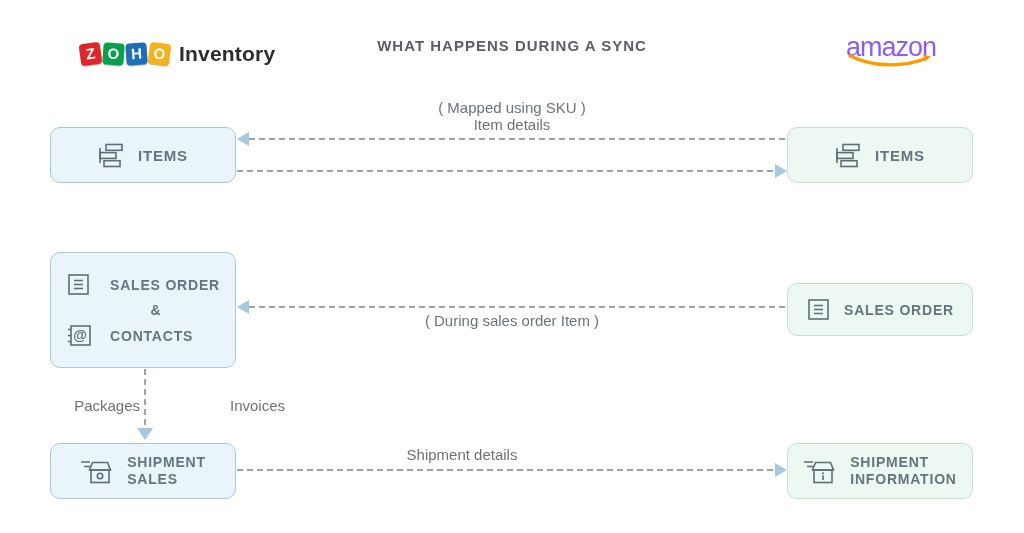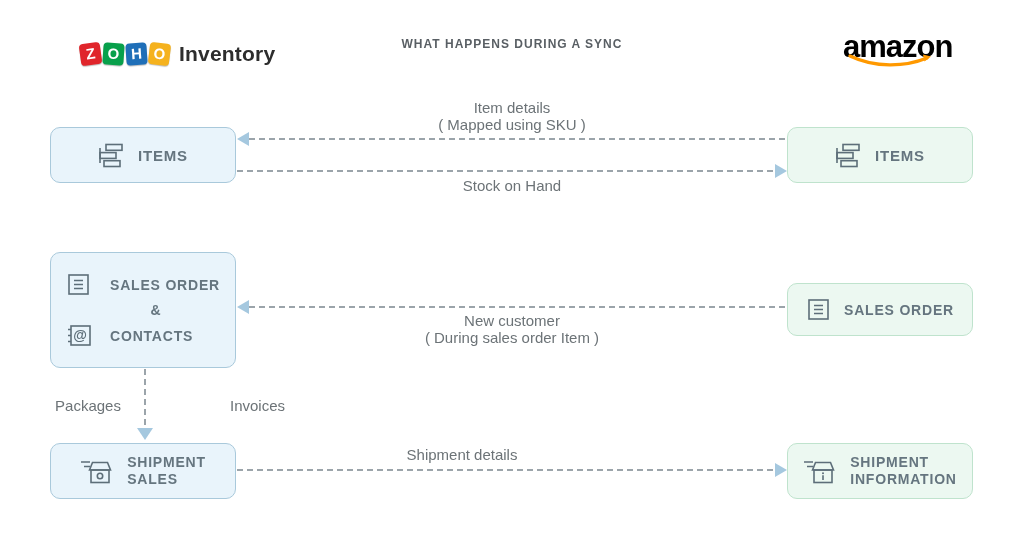--- a/index.html
+++ b/index.html
@@ -18,25 +18,25 @@
     text-align:center; margin-right:2px; box-shadow:0 1px 1px rgba(0,0,0,.25);
   }
   .t0 { background:#e0252b; transform:rotate(-8deg); }
   .t1 { background:#08a04b; transform:rotate(4deg); }
   .t2 { background:#1f6fb8; transform:rotate(-4deg); }
   .t3 { background:#f5b21e; transform:rotate(7deg); }
   .zoho-suffix { font-size:21px; font-weight:600; color:#2d2d2d; margin-left:7px; letter-spacing:.2px; }
 
   .title {
     position:absolute; left:0; right:0; top:37px; text-align:center;
-    font-size:12px; font-weight:bold; letter-spacing:1px; color:#595f64;
+    font-size:15px; font-weight:bold; letter-spacing:1px; color:#595f64;
   }
 
   .amazon-logo { position:absolute; left:843px; top:34px; width:96px; text-align:center; }
-  .amazon-word { font-size:31px; font-weight:bold; color:#000000; letter-spacing:-1px; line-height:26px; }
+  .amazon-word { font-size:27px; font-weight:normal; color:#8b5cf6; letter-spacing:-1px; line-height:26px; }
   .amazon-swoosh { display:block; margin:-7px auto 0 auto; }
 
   
   .box {
     position:absolute; border-radius:10px; display:flex; align-items:center;
     justify-content:center; gap:13px;
     color:#65757f; font-weight:bold; letter-spacing:.8px; font-size:15px;
   }
   .box.blue  { background:#e9f4fb; border:1.5px solid #a9c9db; }
   .box.green { background:#ecf8f1; border:1.5px solid #bfe3cd; }
@@ -70,21 +70,21 @@
   .v-arrow { position:absolute; left:137px; top:369px; width:16px; height:71px; display:flex; flex-direction:column; align-items:center; }
   .dash-v { flex:1; width:2px; background:repeating-linear-gradient(180deg,#9ba4aa 0 6px,transparent 6px 10px); }
   .head-down { width:0; height:0; border-left:8px solid transparent; border-right:8px solid transparent; border-top:12px solid #a5c8df; }
 
   
   .flow-label { position:absolute; color:#6c7377; font-size:15px; line-height:17px; text-align:center; }
   #label-item-details     { left:237px; top:99px;  width:550px; }
   #label-stock-on-hand    { left:237px; top:177px; width:550px; }
   #label-new-customer     { left:237px; top:312px; width:550px; }
   #label-shipment-details { left:237px; top:446px; width:450px; }
-  #label-packages { left:23px;   top:397px; width:130px; text-align:center; }
+  #label-packages { left:10px;   top:397px; width:130px; text-align:right; }
   #label-invoices { left:155px; top:397px; width:130px; text-align:right; }
 </style>
 </head>
 <body>
 
 <div class="canvas">
 
   <div class="zoho-logo">
     <span class="tile t0">Z</span>
     <span class="tile t1">O</span>
@@ -117,33 +117,32 @@
     <svg class="icon" width="27" height="25" viewBox="0 0 27 25">
       <path d="M2,5 V20"></path>
       <rect x="8" y="1.5" width="16" height="5.8"></rect>
       <rect x="2" y="9.6" width="16" height="5.8"></rect>
       <rect x="6" y="17.7" width="16" height="5.8"></rect>
     </svg>
     <span>ITEMS</span>
   </div>
 
   <div class="flow-label" id="label-item-details">
+    <div>( Mapped using SKU )</div>
     <div>Item details</div>
-    <div>( Mapped using SKU )</div>
   </div>
   <div class="h-arrow" id="arrow-item-details">
     <div class="head-left"></div>
     <div class="dash-h"></div>
   </div>
 
   <div class="h-arrow" id="arrow-stock-on-hand">
     <div class="dash-h"></div>
     <div class="head-right"></div>
   </div>
-  <div class="flow-label" id="label-stock-on-hand">Stock on Hand</div>
 
   <div class="box blue" id="box-zoho-sales">
     <div class="sales-grid">
       <svg class="icon" width="25" height="25" viewBox="0 0 25 25">
         <rect x="3" y="3" width="19" height="19"></rect>
         <path d="M8,8.5 H17 M8,12.5 H17 M8,16.5 H17"></path>
       </svg>
       <span>SALES ORDER</span>
       <span class="amp">&amp;</span>
       <svg class="icon" width="26" height="25" viewBox="0 0 26 25">
@@ -161,21 +160,20 @@
       <path d="M8,8.5 H17 M8,12.5 H17 M8,16.5 H17"></path>
     </svg>
     <span>SALES ORDER</span>
   </div>
 
   <div class="h-arrow" id="arrow-new-customer">
     <div class="head-left"></div>
     <div class="dash-h"></div>
   </div>
   <div class="flow-label" id="label-new-customer">
-    <div>New customer</div>
     <div>( During sales order Item )</div>
   </div>
 
   <div class="v-arrow">
     <div class="dash-v"></div>
     <div class="head-down"></div>
   </div>
   <div class="flow-label" id="label-packages">Packages</div>
   <div class="flow-label" id="label-invoices">Invoices</div>
 

